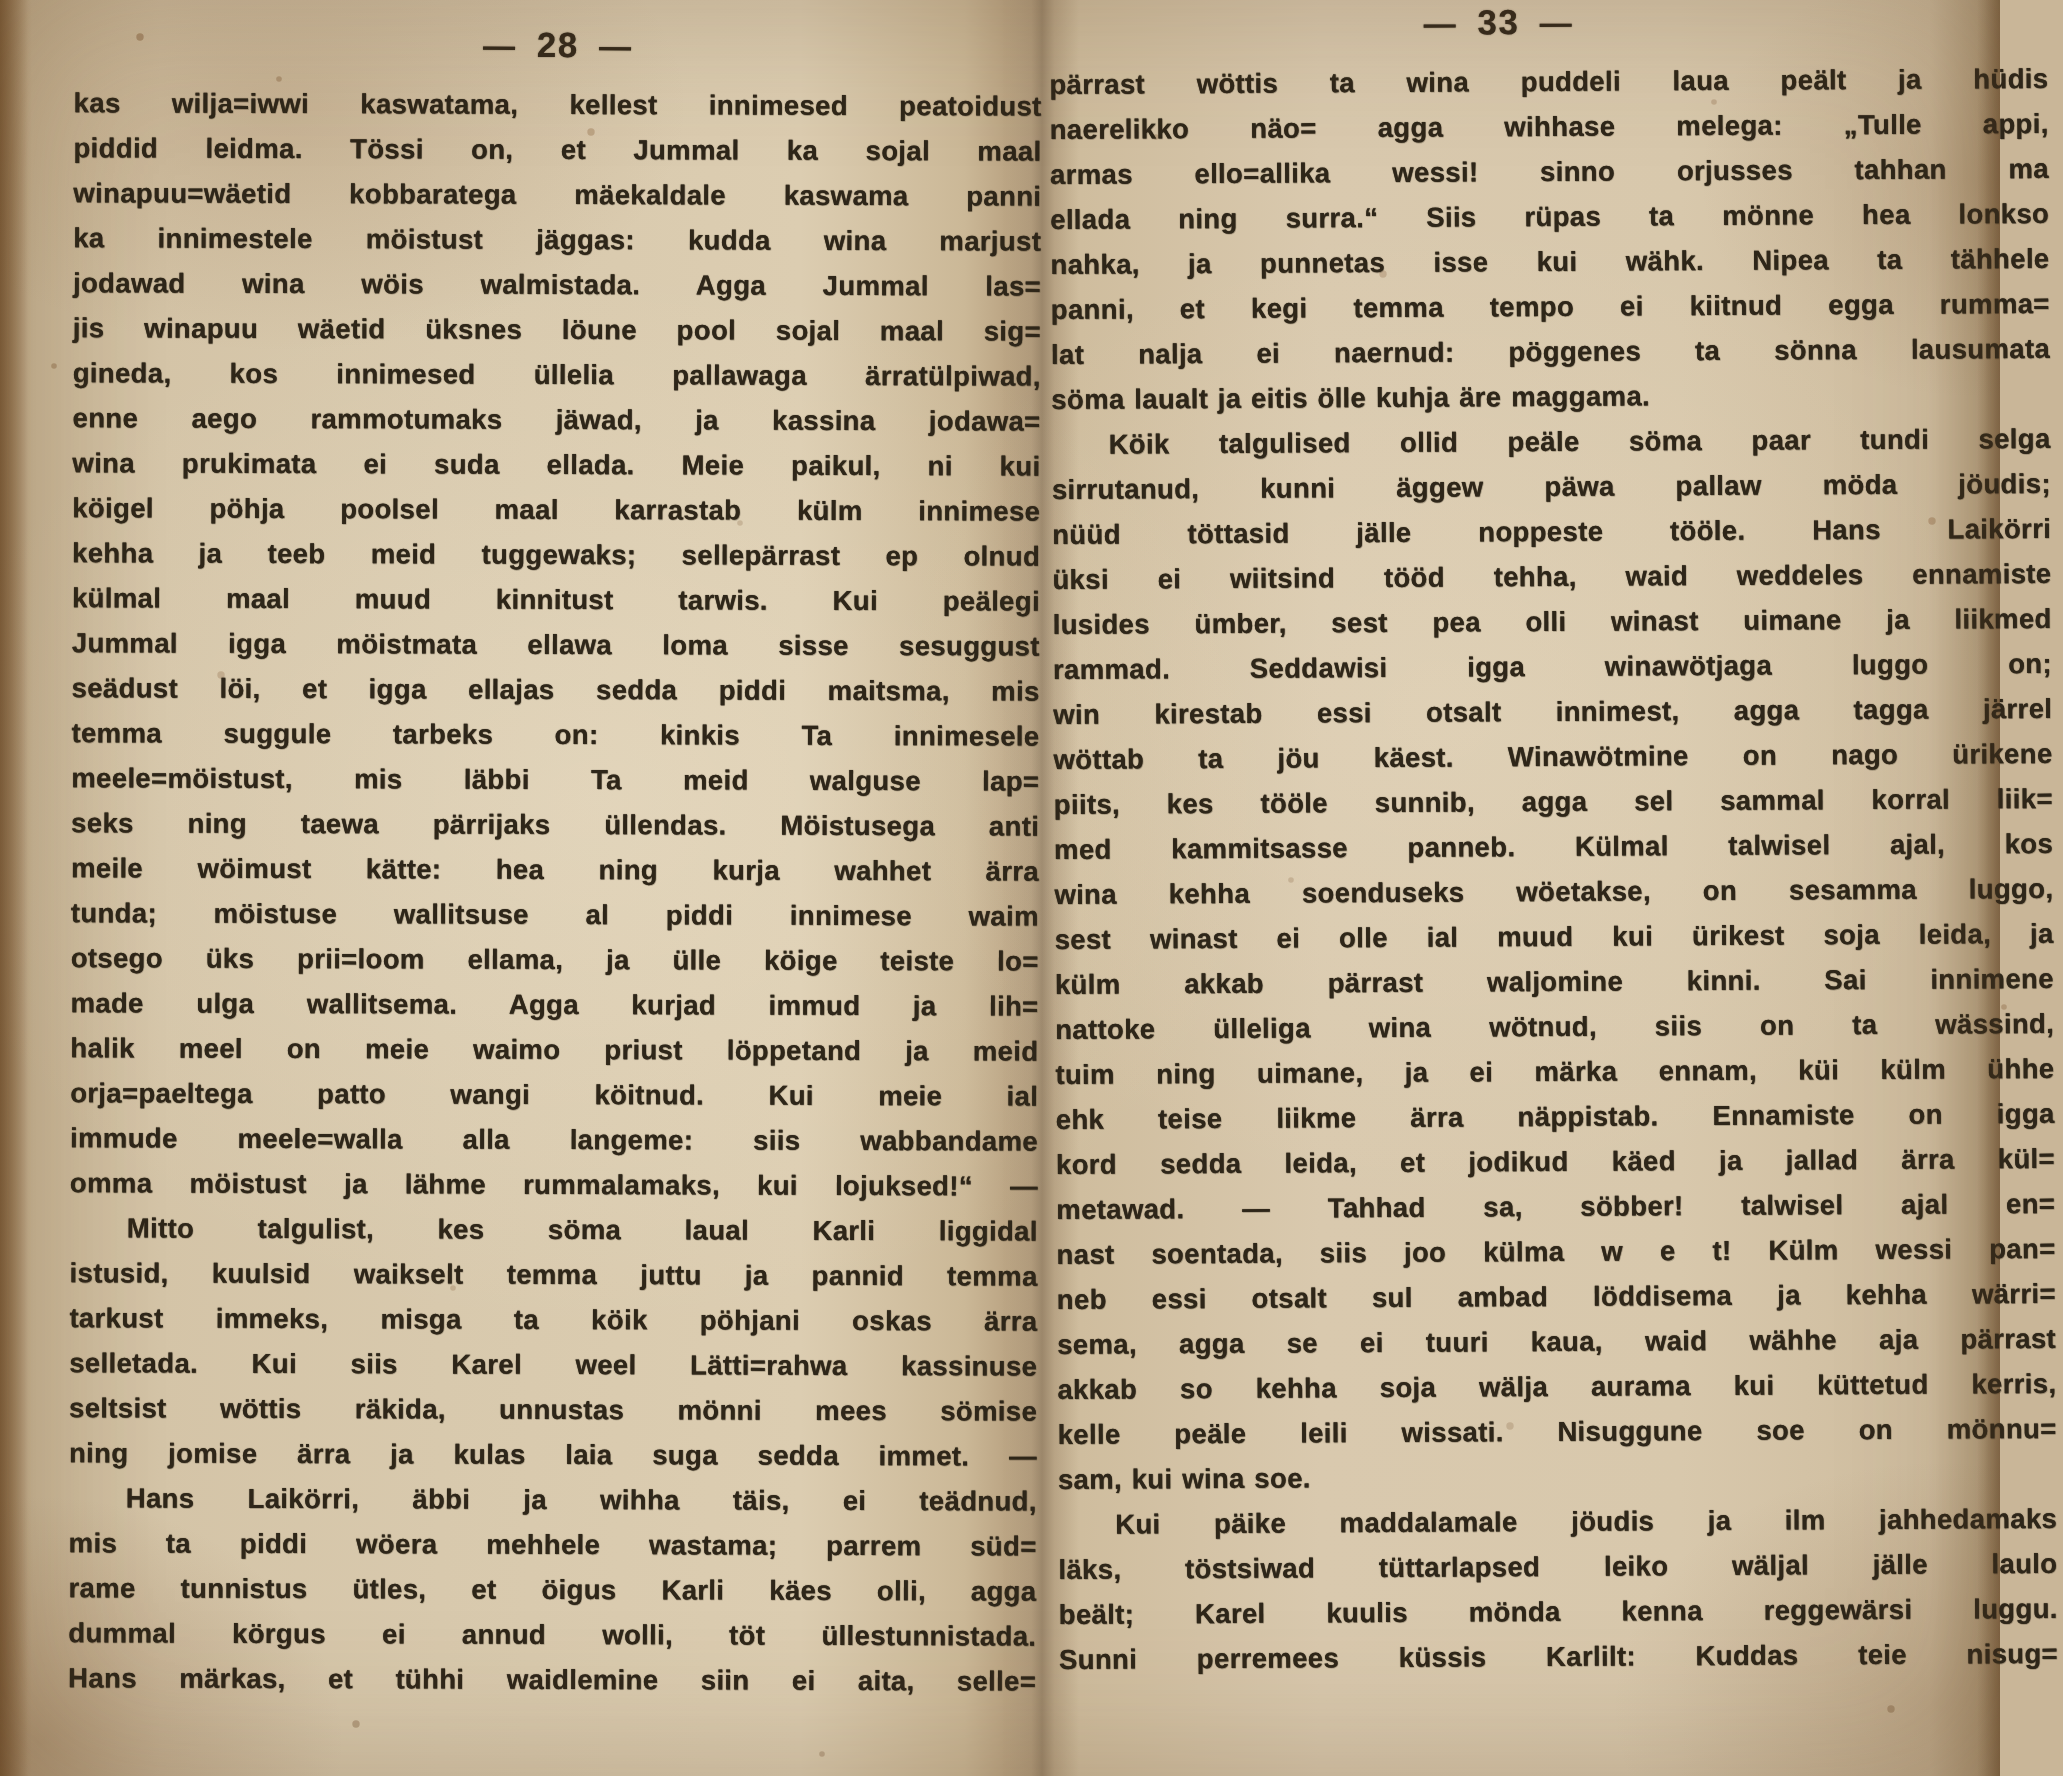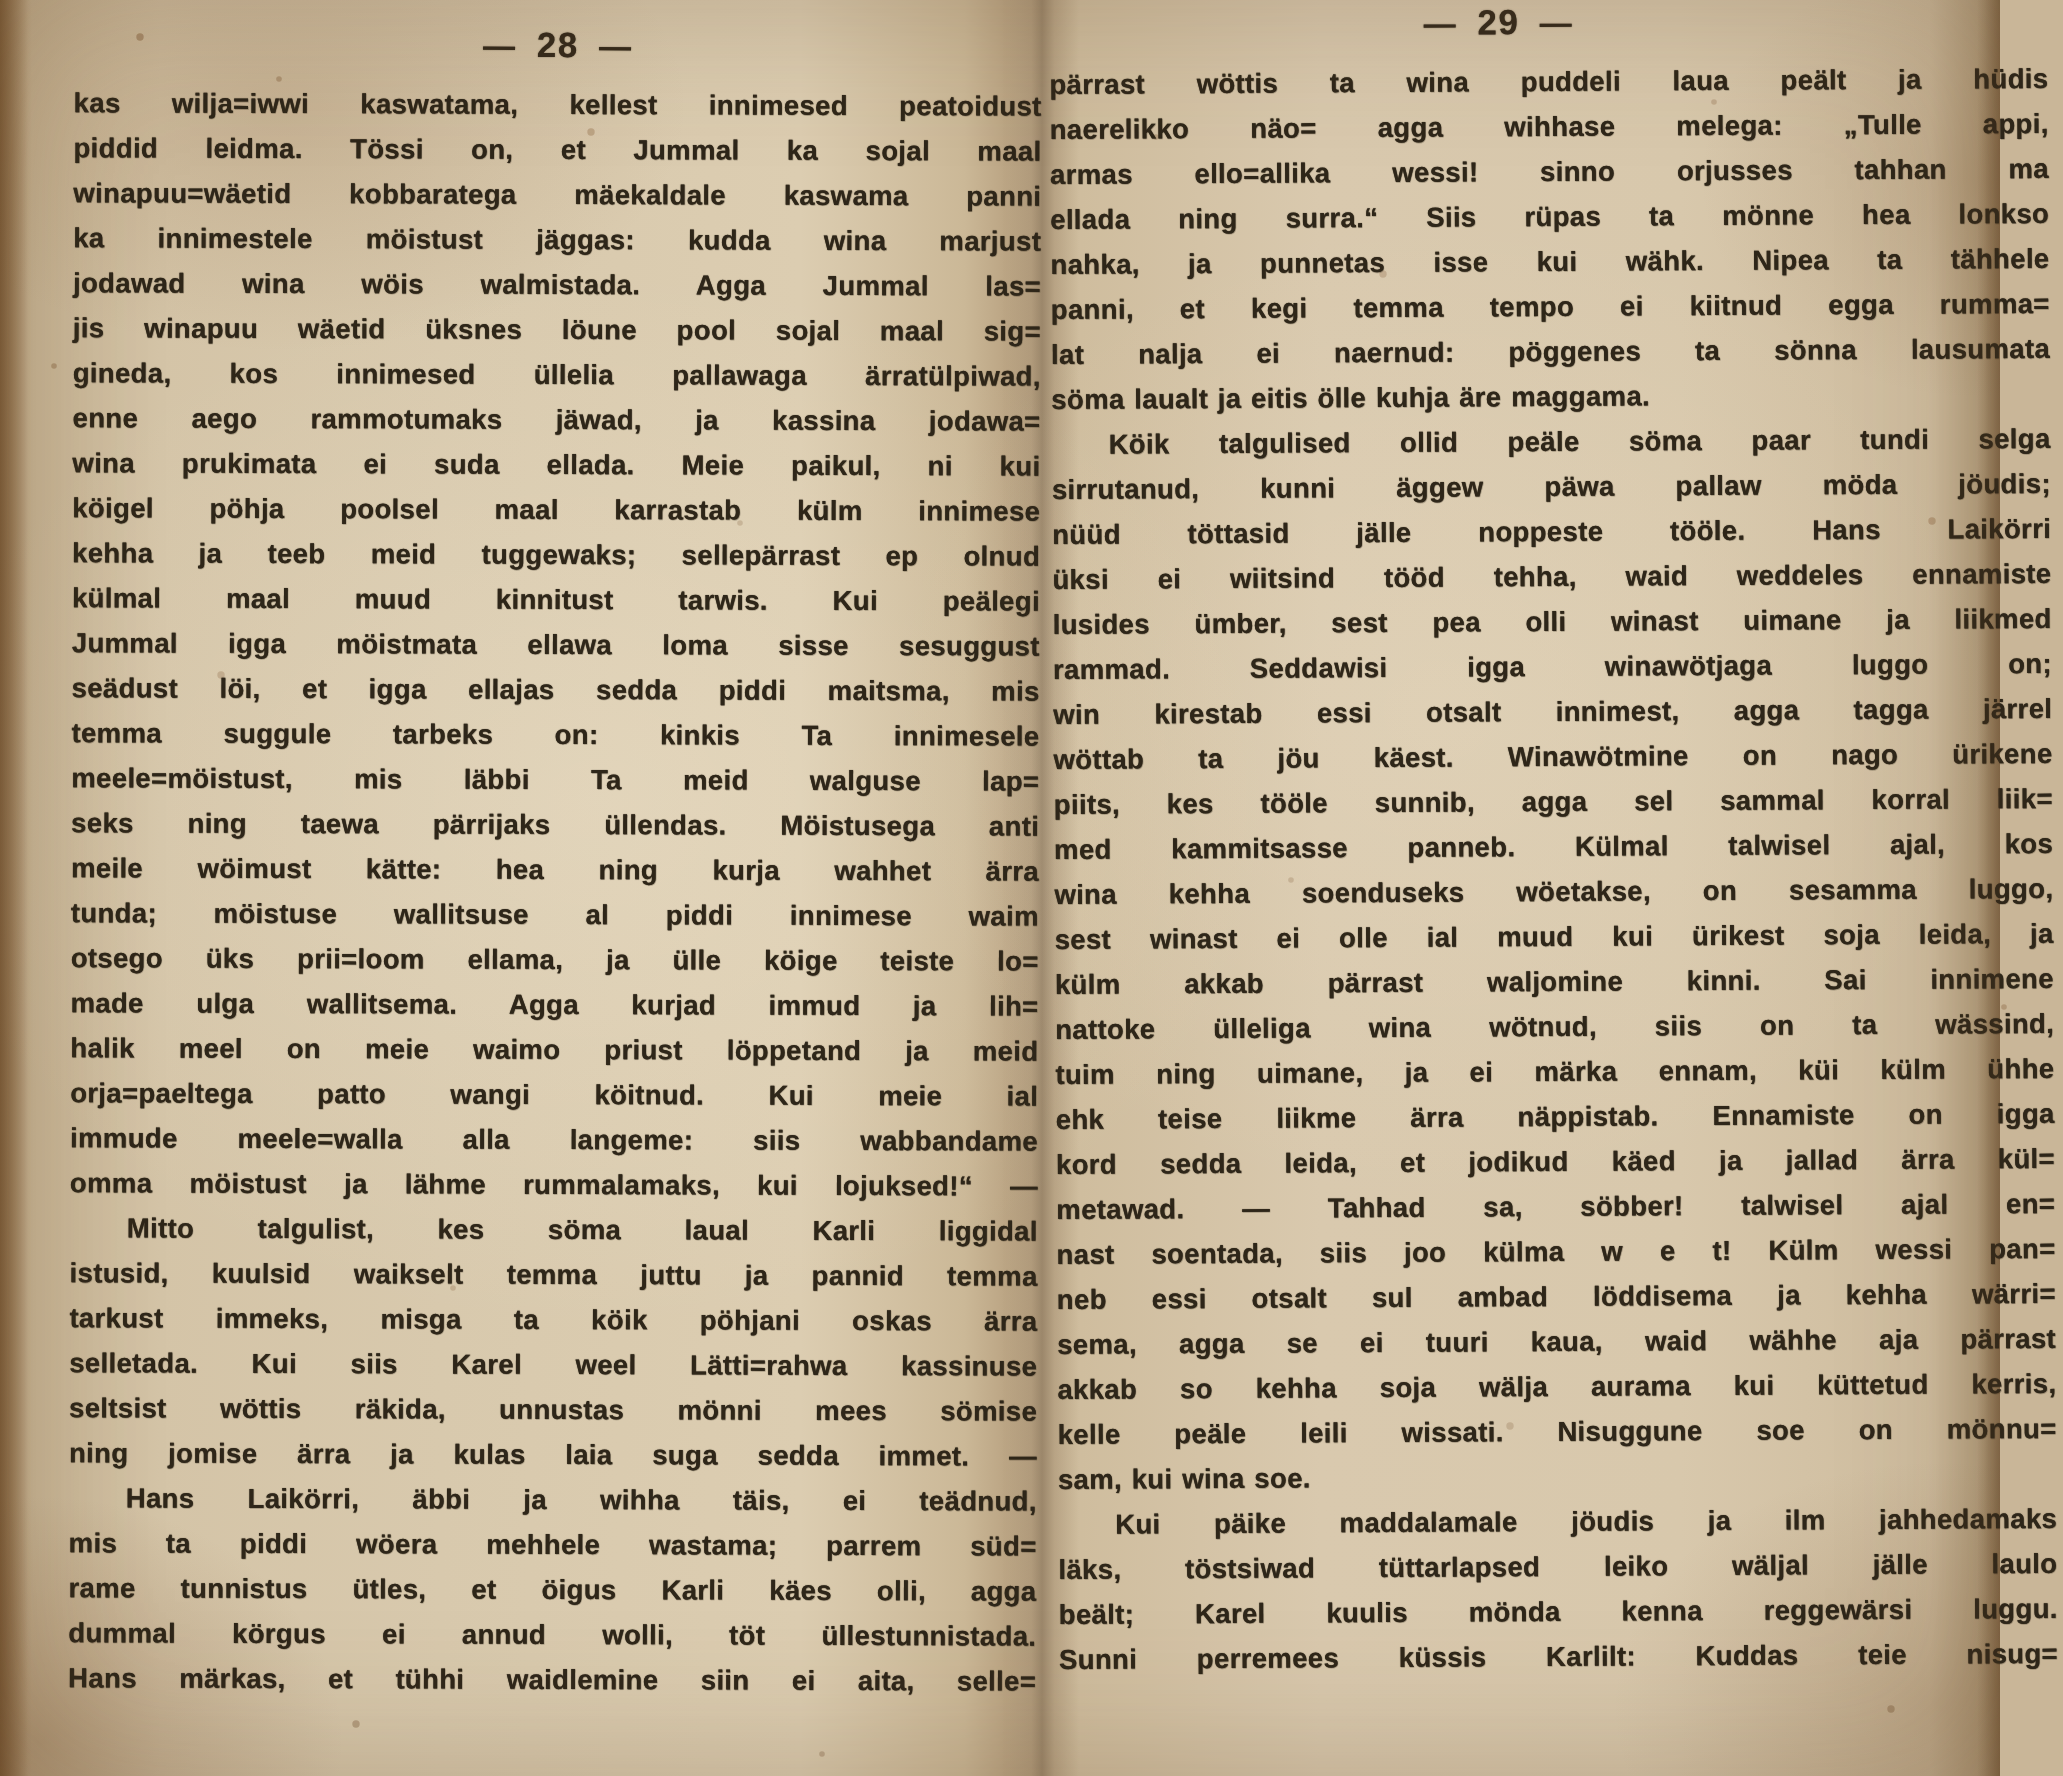--- a/index.html
+++ b/index.html
@@ -148,21 +148,21 @@
         <div class="line indent">Hans Laikörri, äbbi ja wihha täis, ei teädnud,</div>
         <div class="line">mis ta piddi wöera mehhele wastama; parrem süd=</div>
         <div class="line">rame tunnistus ütles, et öigus Karli käes olli, agga</div>
         <div class="line">dummal körgus ei annud wolli, töt üllestunnistada.</div>
         <div class="line">Hans märkas, et tühhi waidlemine siin ei aita, selle=</div>
       </div>
   </section>
 
   <section class="page page-right">
     <div class="page-head">
-      <span class="dash">—</span><span class="num">29</span><span class="dash">—</span>
+      <span class="dash">—</span><span class="num">33</span><span class="dash">—</span>
     </div>
     <div class="text">
         <div class="line">pärrast wöttis ta wina puddeli laua peält ja hüdis</div>
         <div class="line">naerelikko näo= agga wihhase melega: „Tulle appi,</div>
         <div class="line">armas ello=allika wessi! sinno orjusses tahhan ma</div>
         <div class="line">ellada ning surra.“  Siis rüpas ta mönne hea lonkso</div>
         <div class="line">nahka, ja punnetas isse kui wähk.  Nipea ta tähhele</div>
         <div class="line">panni, et kegi temma tempo ei kiitnud egga rumma=</div>
         <div class="line">lat nalja ei naernud: pöggenes ta sönna lausumata</div>
         <div class="line last">söma laualt ja eitis ölle kuhja äre maggama.</div>

